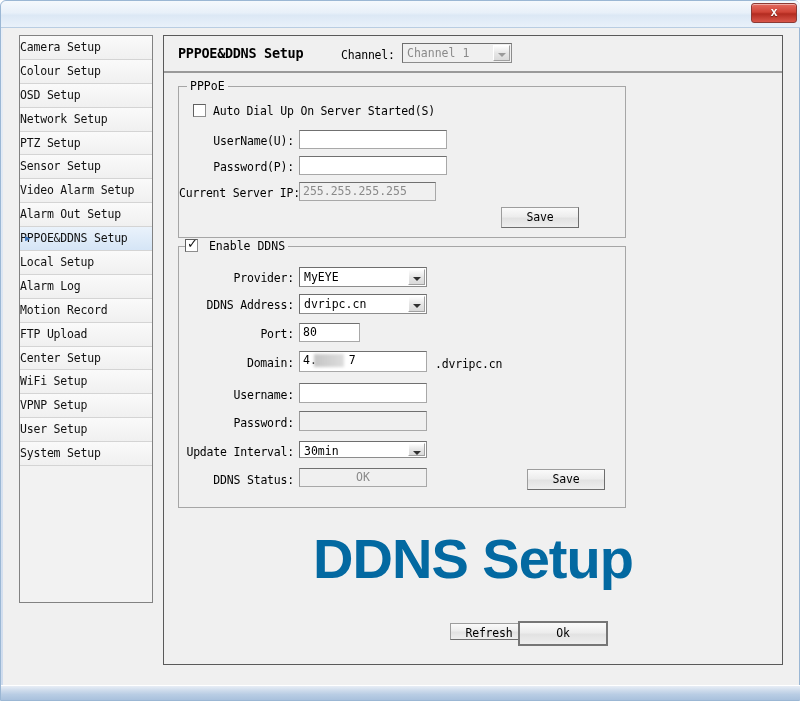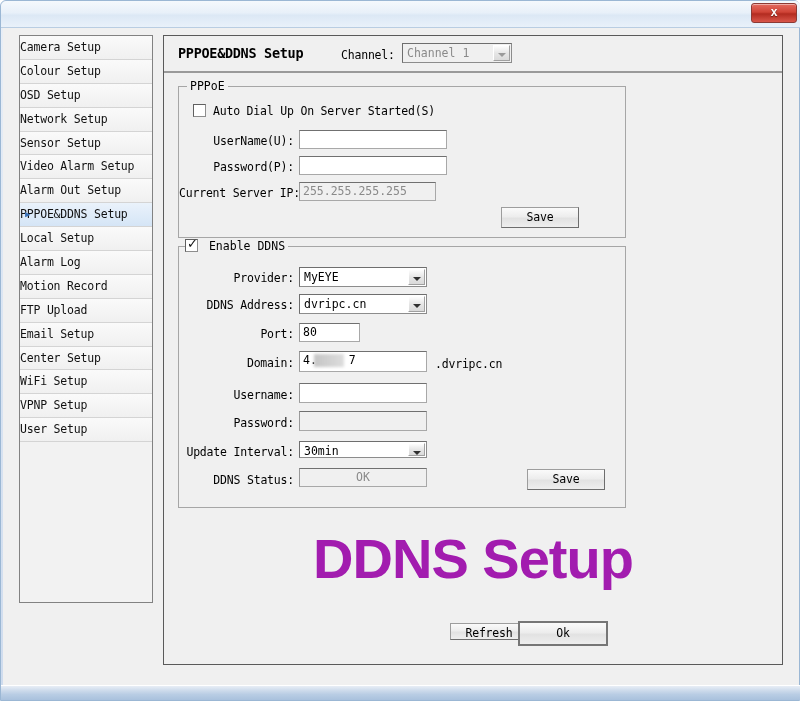--- a/index.html
+++ b/index.html
@@ -268,21 +268,21 @@
 
   
   #annotation {
     position: absolute;
     left: 0; right: 0;
     top: 490px;
     text-align: center;
     font-family: "Liberation Sans", sans-serif;
     font-weight: bold;
     font-size: 56px;
-    color: #a21caf;
+    color: #0369a1;
     letter-spacing: -1px;
   }
 
   
   #refresh-button { left: 447px; top: 595px; width: 78px; height: 17px; line-height: 19px; }
   #ok-button { left: 515px; top: 593px; width: 90px; height: 25px; line-height: 21px; }
 
   
   #bottom-strip {
     position: absolute;
@@ -327,20 +327,24 @@
       <div class="side-item">
         <span class="marker"></span>
         <span>OSD Setup</span>
       </div>
       <div class="side-item">
         <span class="marker"></span>
         <span>Network Setup</span>
       </div>
       <div class="side-item">
         <span class="marker"></span>
+        <span>PTZ Setup</span>
+      </div>
+      <div class="side-item">
+        <span class="marker"></span>
         <span>Sensor Setup</span>
       </div>
       <div class="side-item">
         <span class="marker"></span>
         <span>Video Alarm Setup</span>
       </div>
       <div class="side-item">
         <span class="marker"></span>
         <span>Alarm Out Setup</span>
       </div>
@@ -359,37 +363,37 @@
       <div class="side-item">
         <span class="marker"></span>
         <span>Motion Record</span>
       </div>
       <div class="side-item">
         <span class="marker"></span>
         <span>FTP Upload</span>
       </div>
       <div class="side-item">
         <span class="marker"></span>
-        <span>Email Setup</span>
-      </div>
-      <div class="side-item">
-        <span class="marker"></span>
         <span>Center Setup</span>
       </div>
       <div class="side-item">
         <span class="marker"></span>
         <span>WiFi Setup</span>
       </div>
       <div class="side-item">
         <span class="marker"></span>
         <span>VPNP Setup</span>
       </div>
       <div class="side-item">
         <span class="marker"></span>
         <span>User Setup</span>
+      </div>
+      <div class="side-item">
+        <span class="marker"></span>
+        <span>System Setup</span>
       </div>
 
     </div>
 
     <div id="content">
 
       <div id="content-header">
         <div id="page-title">PPPOE&amp;DDNS Setup</div>
         <div id="channel-label" class="lbl">Channel:</div>
         <div id="channel-select" class="combo disabled">

